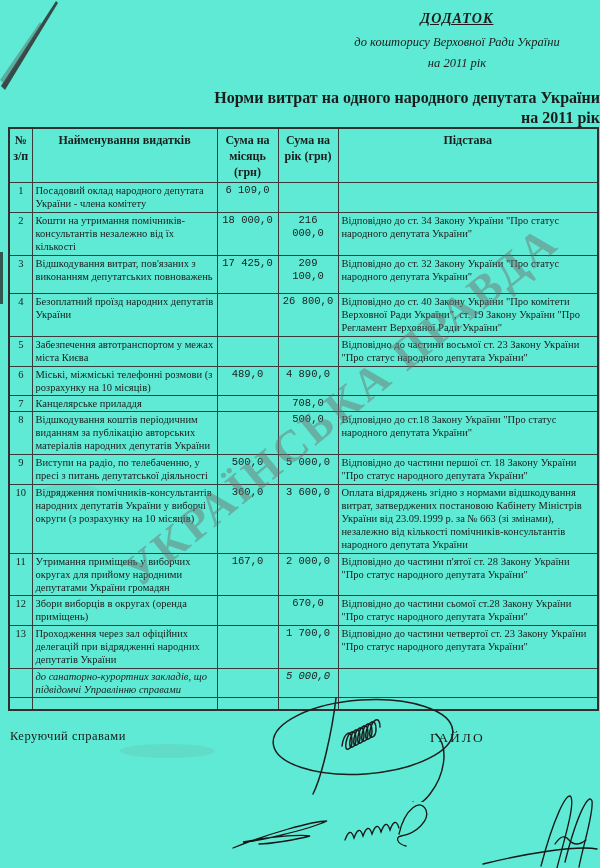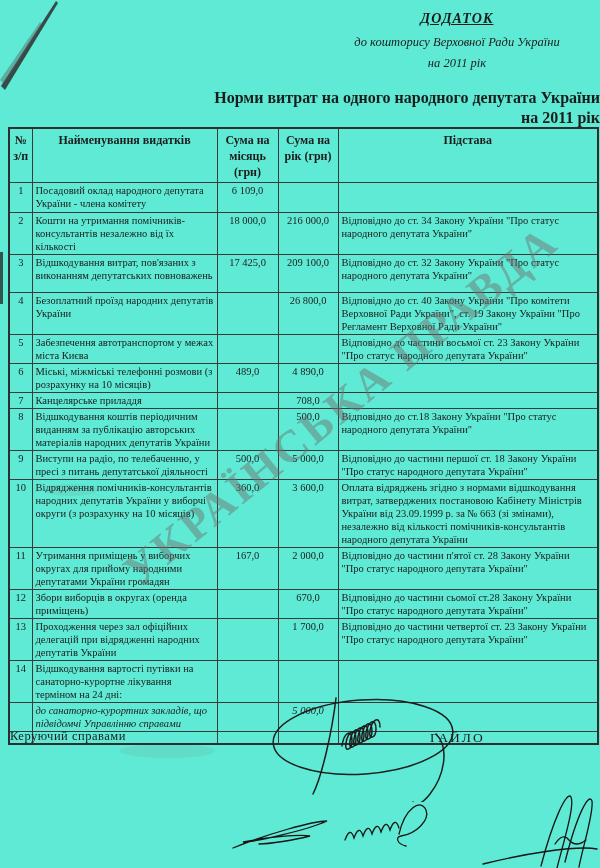--- a/index.html
+++ b/index.html
@@ -15,21 +15,21 @@
   
   .doc-title{position:absolute;top:88px;left:0;width:100%;text-align:right;
     font-weight:bold;font-size:16px;line-height:1.22;}
   
   table.norms{position:absolute;top:127px;left:8px;width:589px;height:584px;
     border-collapse:collapse;table-layout:fixed;border:2px solid #2e2e2e;}
   .norms th,.norms td{border:1px solid #3a3a3a;vertical-align:top;
     padding:1px 3px;font-size:10.5px;line-height:1.24;overflow:hidden;}
   .norms th{font-weight:bold;text-align:center;font-size:12px;padding-top:3px;line-height:1.35;}
   .c-num{text-align:center;padding-left:0;padding-right:0;}
-  .c-money{text-align:center;font-size:11.5px;padding-top:3px;}
+  .c-money{text-align:center;font-size:11.5px;padding-top:3px;font-family:Liberation Mono, monospace;}
   tr.italic .c-name,tr.italic .c-money{font-style:italic;}
   
   .watermark{position:absolute;left:146px;top:545px;transform:rotate(-39deg);
     transform-origin:0 100%;white-space:nowrap;pointer-events:none;
     font-weight:bold;font-size:45px;letter-spacing:3px;
     color:rgba(112,112,112,0.48);z-index:5;}
   
   .footer-label{position:absolute;left:10px;top:729px;font-size:12.5px;letter-spacing:0.5px;}
   .signer-name{position:absolute;left:430px;top:730px;font-size:13.5px;letter-spacing:2px;}
   .sig-main{position:absolute;left:258px;top:690px;z-index:6;}
@@ -166,27 +166,20 @@
           <td class="c-money c-yearly">670,0</td>
           <td class="c-basis">Відповідно до частини сьомої ст.28  Закону України "Про статус народного депутата України"</td>
         </tr>
         <tr style="height: 36px;">
           <td class="c-num">13</td>
           <td class="c-name">Проходження  через зал офіційних делегацій при відрядженні народних депутатів України</td>
           <td class="c-money c-monthly"></td>
           <td class="c-money c-yearly">1 700,0</td>
           <td class="c-basis">Відповідно до частини четвертої ст. 23 Закону України "Про статус народного депутата України"</td>
         </tr>
-        <tr style="height: 34px;">
-          <td class="c-num">14</td>
-          <td class="c-name">Відшкодування вартості путівки на санаторно-курортне лікування терміном на 24 дні:</td>
-          <td class="c-money c-monthly"></td>
-          <td class="c-money c-yearly"></td>
-          <td class="c-basis"></td>
-        </tr>
         <tr class="italic" style="height: 27px; padding-left: 32px;">
           <td class="c-num"></td>
           <td class="c-name">до санаторно-курортних закладів, що підвідомчі Управлінню справами</td>
           <td class="c-money c-monthly"></td>
           <td class="c-money c-yearly">5 000,0</td>
           <td class="c-basis"></td>
         </tr>
         <tr style="height: 12px;">
           <td></td>
           <td></td>

